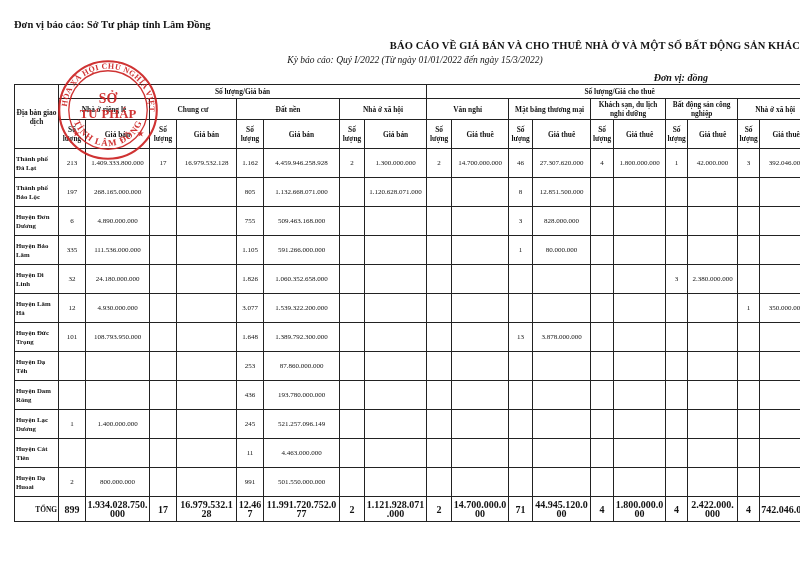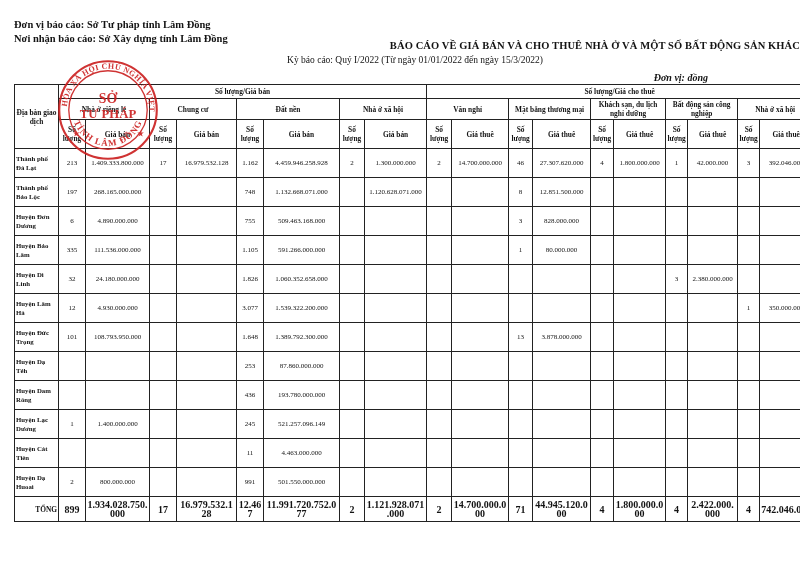--- a/index.html
+++ b/index.html
@@ -46,20 +46,21 @@
     letter-spacing: 0.1px;
   }
   .doc-subtitle {
     position: absolute;
     left: 0;
     right: 0;
     top: 55px;
     text-align: center;
     padding-left: 30px;
     font-size: 9.5px;
+    font-style: italic;
   }
   .unit-note {
     position: absolute;
     right: 92px;
     top: 72px;
     font-size: 10px;
     font-style: italic;
     font-weight: bold;
   }
 
@@ -126,21 +127,20 @@
 
   tr.data-row td { height: 26px; }
 </style>
 </head>
 <body>
 
 <div class="page">
 
   <div class="header-block">
     <div>Đơn vị  báo cáo: Sở Tư pháp tỉnh Lâm Đồng</div>
-    <div>Nơi nhận báo cáo: Sở Xây dựng tỉnh Lâm Đồng</div>
   </div>
 
   <div class="doc-title">BÁO CÁO VỀ GIÁ BÁN VÀ CHO THUÊ NHÀ Ở VÀ MỘT SỐ BẤT ĐỘNG SẢN KHÁC</div>
   <div class="doc-subtitle">Kỳ báo cáo: Quý I/2022 (Từ ngày 01/01/2022 đến ngày 15/3/2022)</div>
   <div class="unit-note">Đơn vị:  đồng</div>
 
   <svg class="seal" viewBox="0 0 200 200">
     <defs>
       <path id="arcTop" d="M 22,100 A 78,78 0 0 1 178,100"></path>
       <path id="arcBottom" d="M 32,100 A 68,68 0 0 0 168,100"></path>
@@ -241,21 +241,21 @@
             <td class="money">42.000.000</td>
             <td class="num">3</td>
             <td class="money">392.046.000</td>
           </tr>
           <tr class="data-row">
             <td class="region">Thành phố Bảo Lộc</td>
             <td class="num">197</td>
             <td class="money">268.165.000.000</td>
             <td class="num"></td>
             <td class="money"></td>
-            <td class="num">748</td>
+            <td class="num">805</td>
             <td class="money">1.132.668.071.000</td>
             <td class="num"></td>
             <td class="money">1.120.628.071.000</td>
             <td class="num"></td>
             <td class="money"></td>
             <td class="num">8</td>
             <td class="money">12.851.500.000</td>
             <td class="num"></td>
             <td class="money"></td>
             <td class="num"></td>

